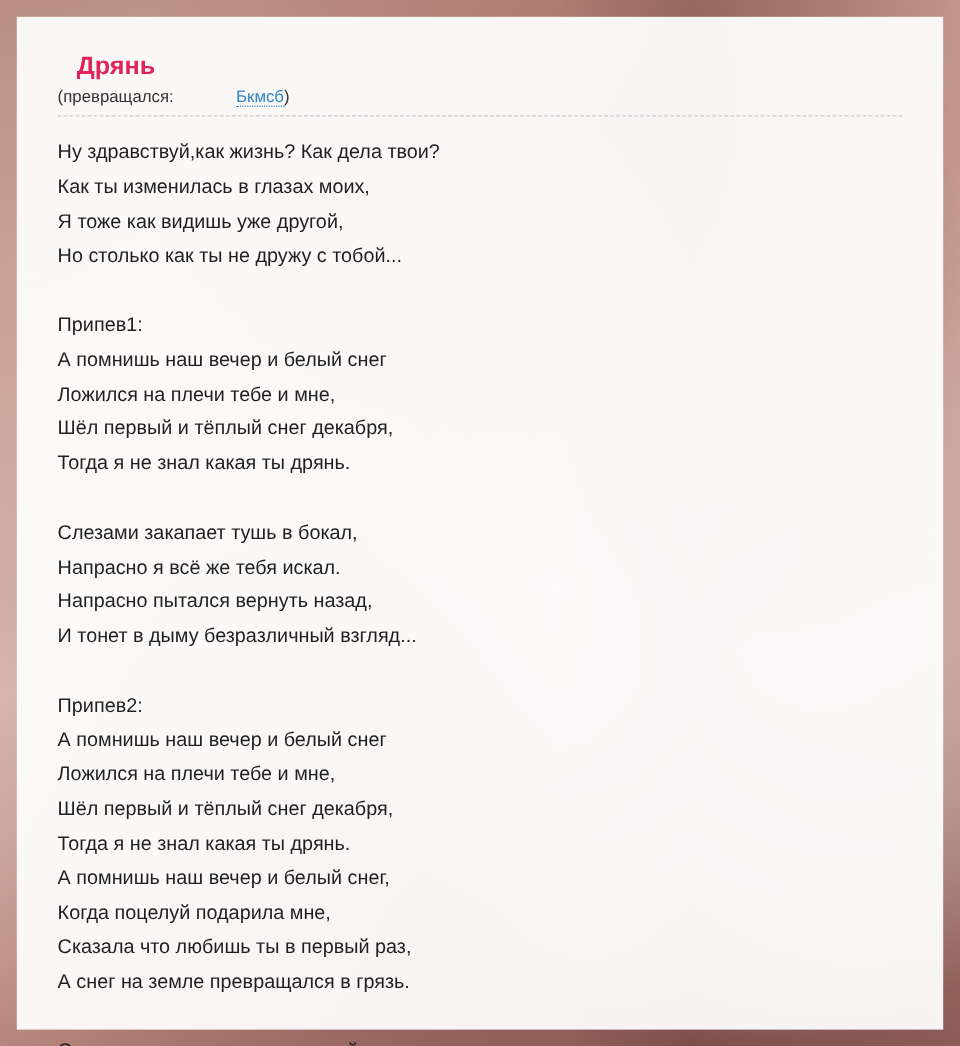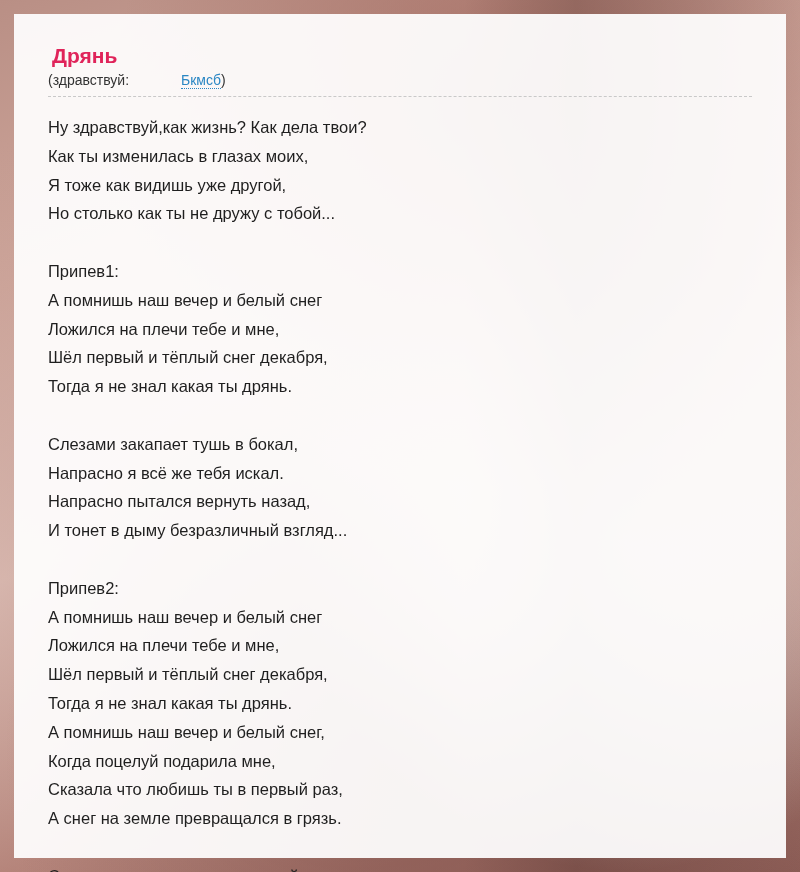--- a/index.html
+++ b/index.html
@@ -46,21 +46,21 @@
     background: rgba(255,255,255,0.93);
     box-sizing: border-box;
     padding: 30px 34px 20px 34px;
   }
 
   .song-title {
     color: #e0245a;
     font-size: 21px;
     font-weight: bold;
     line-height: 24px;
-    margin: 0 0 4px 4px;
+    margin: 0 0 4px 16px;
   }
   .performer-line {
     font-size: 14px;
     color: #333333;
     margin: 0 0 8px 0;
   }
   .performer-link {
     color: #2b87c4;
     text-decoration: none;
     border-bottom: 1px dotted #2b87c4;
@@ -85,21 +85,21 @@
 <body>
 
 <div class="bg-photo"></div>
 <div class="bg-dark-band"></div>
 
 <div class="card">
 
   <h1 class="song-title">Дрянь</h1>
 
   <div class="performer-line">
-    <span>(здравствуй: </span><a class="performer-link" href="#">Бкмсб</a><span>)</span>
+    <span>(превращался: </span><a class="performer-link" href="#">Бкмсб</a><span>)</span>
   </div>
 
   <hr class="divider">
 
   <pre class="lyrics">Ну здравствуй,как жизнь? Как дела твои?
 Как ты изменилась в глазах моих,
 Я тоже как видишь уже другой,
 Но столько как ты не дружу с тобой...
 
 Припев1:

